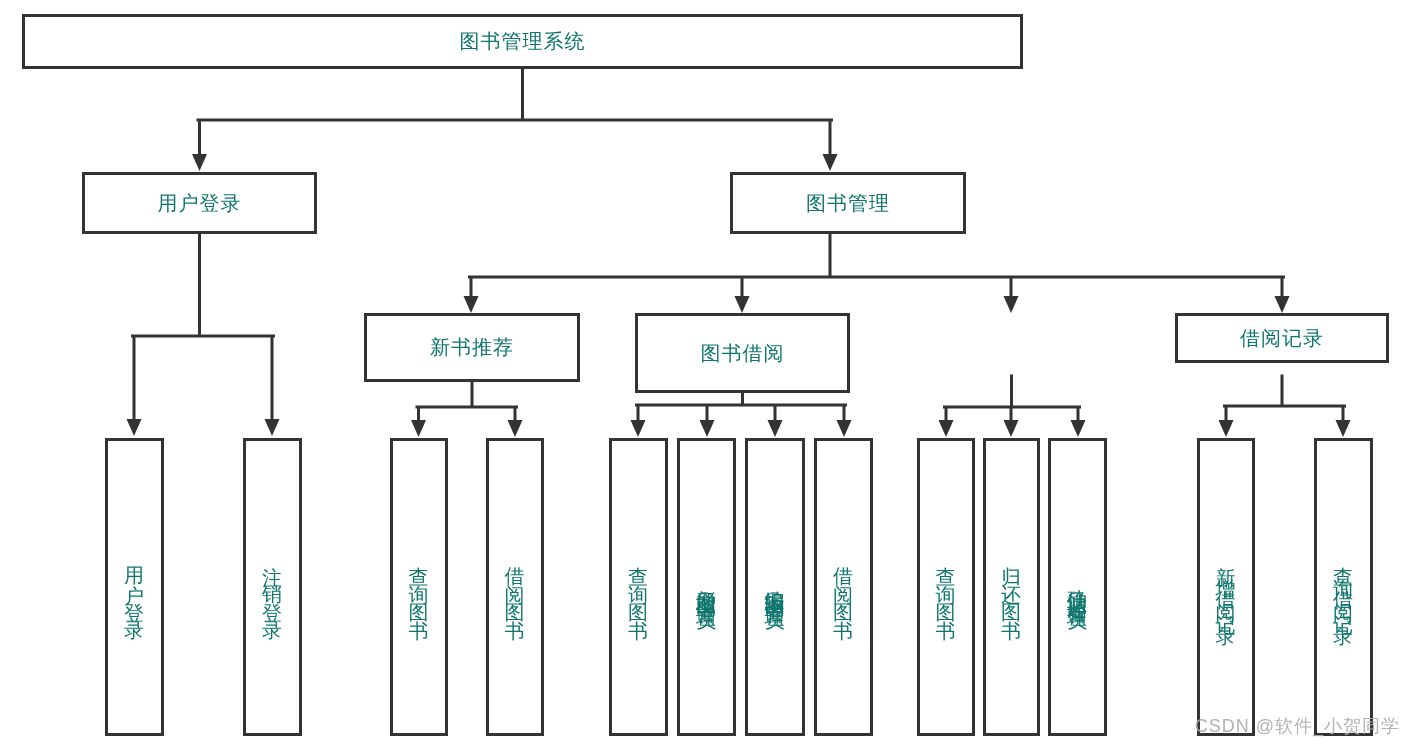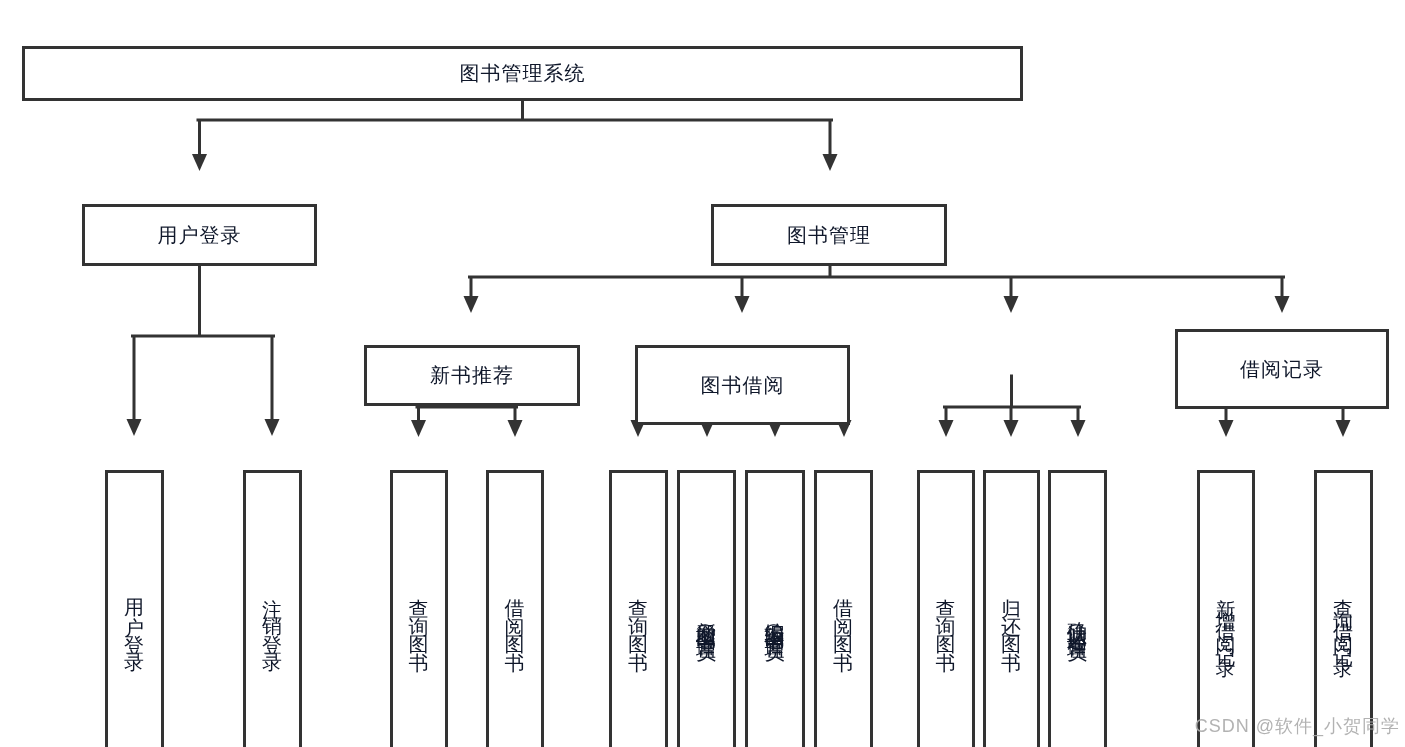--- a/index.html
+++ b/index.html
@@ -19,22 +19,21 @@
     z-index: 1;
   }
   .node {
     position: absolute;
     box-sizing: border-box;
     background: #ffffff;
     display: flex;
     align-items: center;
     justify-content: center;
     z-index: 2;
-    color: #0f172a;
-    margin-top: 32px;
+    color: #0f766e;
   }
   .hbox {
     border: 3px solid #333333;
     font-size: 20px;
     letter-spacing: 1px;
     white-space: nowrap;
   }
   .vbox {
     border: 3px solid #333333;
     font-size: 20px;
@@ -115,25 +114,25 @@
       <polygon points="1003.5,420 1018.5,420 1011,437"></polygon>
       <polygon points="1070.5,420 1085.5,420 1078,437"></polygon>
       <polygon points="1218.5,420 1233.5,420 1226,437"></polygon>
       <polygon points="1335.5,420 1350.5,420 1343,437"></polygon>
     </g>
   </svg>
 
   <div class="node hbox" style="left:22px; top:14px; width:1001px; height:55px;">图书管理系统</div>
 
   <div class="node hbox" style="left:82px; top:172px; width:235px; height:62px;">用户登录</div>
-  <div class="node hbox" style="left:711px; top:172px; width:236px; height:62px;">图书管理</div>
+  <div class="node hbox" style="left:730px; top:172px; width:236px; height:62px;">图书管理</div>
 
-  <div class="node hbox" style="left:364px; top:313px; width:216px; height:61px;">新书推荐</div>
+  <div class="node hbox" style="left:364px; top:313px; width:216px; height:69px;">新书推荐</div>
   <div class="node hbox" style="left:635px; top:313px; width:215px; height:80px;">图书借阅</div>
-  <div class="node hbox" style="left:1175px; top:297px; width:214px; height:80px;">借阅记录</div>
+  <div class="node hbox" style="left:1175px; top:313px; width:214px; height:50px;">借阅记录</div>
 
   <div class="node vbox ls-wide" style="left:105px; top:438px; width:59px; height:298px;">用户登录</div>
   <div class="node vbox ls-wide" style="left:243px; top:438px; width:59px; height:298px;">注销登录</div>
 
   <div class="node vbox ls-wide" style="left:390px; top:438px; width:58px; height:298px;">查询图书</div>
   <div class="node vbox ls-wide" style="left:486px; top:438px; width:58px; height:298px;">借阅图书</div>
 
   <div class="node vbox ls-wide" style="left:609px; top:438px; width:59px; height:298px;">查询图书</div>
   <div class="node vbox ls-tight" style="left:677px; top:438px; width:59px; height:298px;">新增图书（管理员）</div>
   <div class="node vbox ls-tight" style="left:745px; top:438px; width:60px; height:298px;">编辑图书（管理员）</div>

